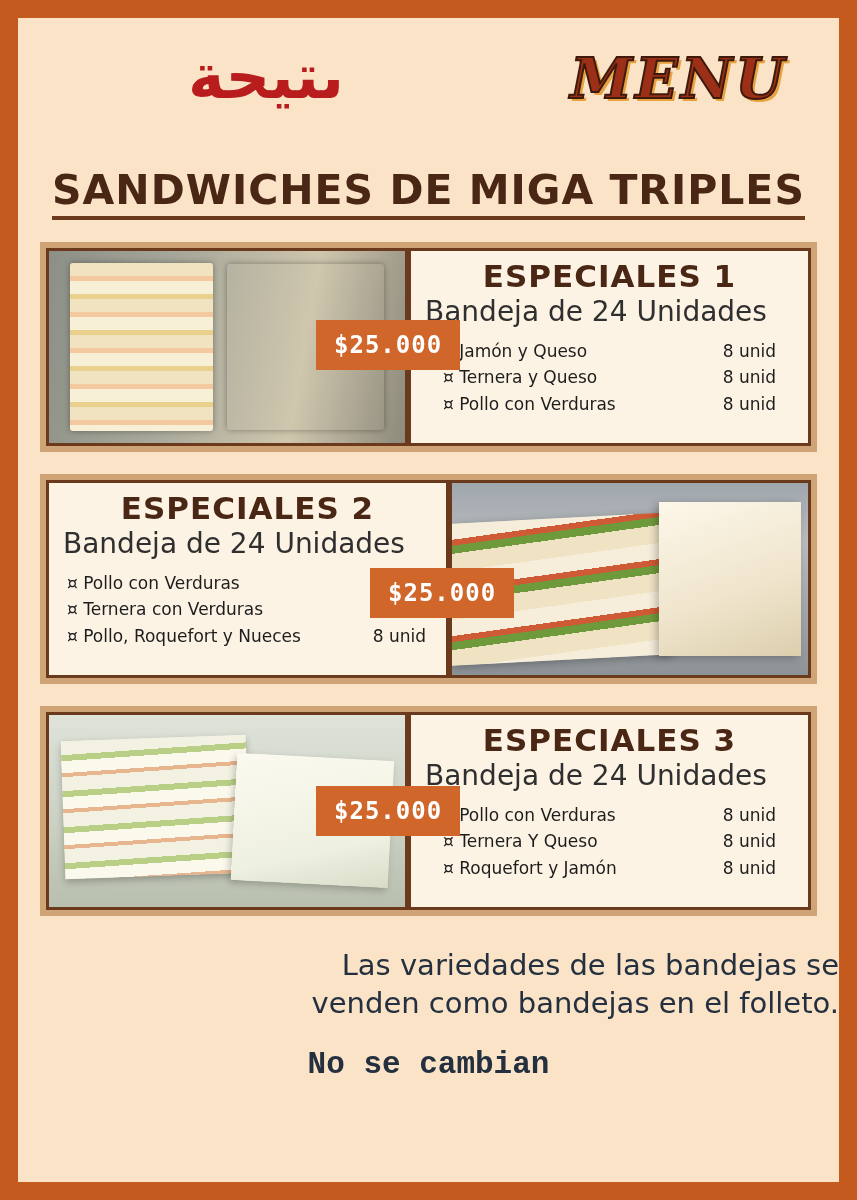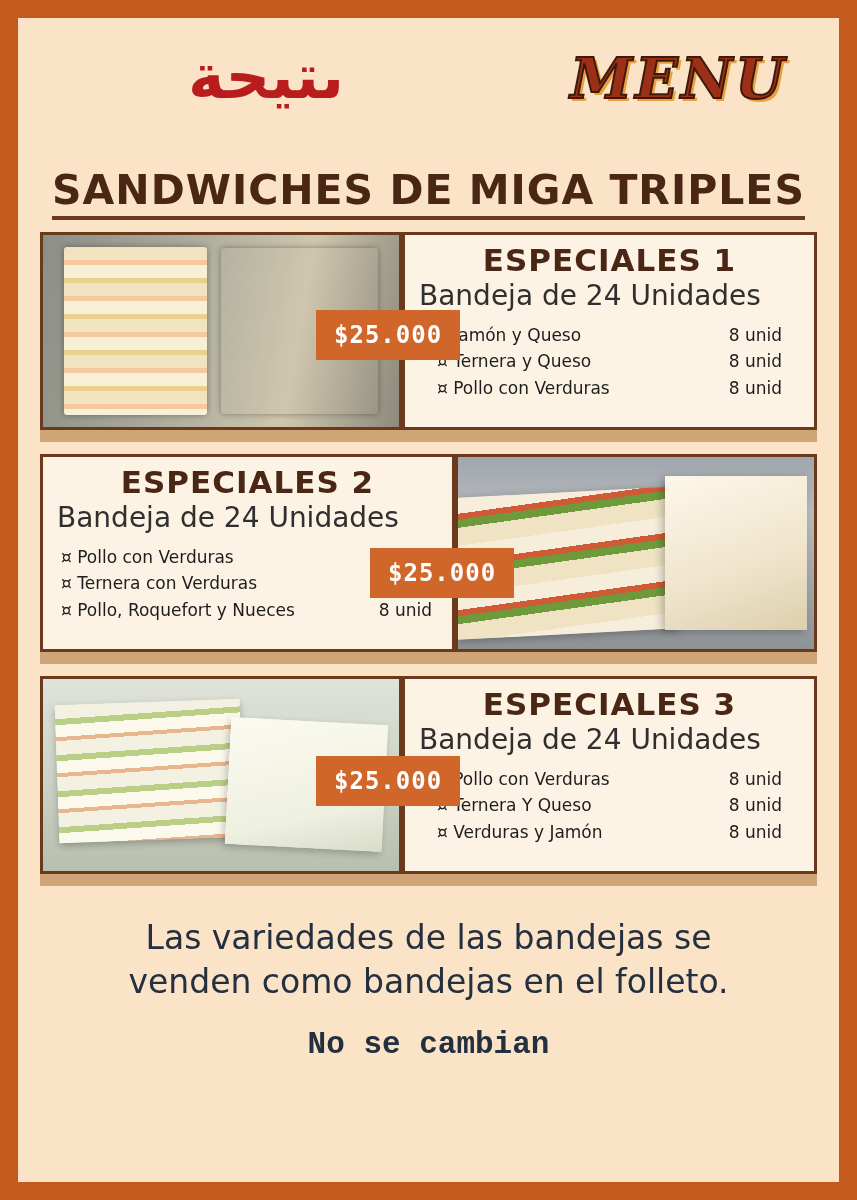--- a/index.html
+++ b/index.html
@@ -69,22 +69,23 @@
     letter-spacing: 1px;
     border-bottom: 4px solid #6b3a1c;
     padding-bottom: 2px;
     white-space: nowrap;
     font-family: "DejaVu Sans", sans-serif;
   }
 
   
   .card {
     position: relative;
-    margin: 12px 22px 0 22px;
+    margin: 22px 22px 0 22px;
     background: #cfa477;
+    padding: 6px;
     box-sizing: border-box;
     height: 210px;
     display: flex;
   }
   .photo {
     width: 362px;
     height: 198px;
     box-sizing: border-box;
     border: 3px solid #6b3a1c;
     background: #d9c7a8;
@@ -154,23 +155,24 @@
   .price.p2 { left: 330px; top: 94px; }
   .price.p3 { left: 276px; top: 80px; }
 
   
   .footer {
     margin-top: 30px;
     text-align: center;
     color: #24303f;
   }
   .footer-line {
-    font-size: 33px;
+    font-size: 29px;
     line-height: 1.32;
     font-family: "DejaVu Sans", sans-serif;
+    text-align: right;
   }
   .footer-strong {
     font-size: 31px;
     font-weight: bold;
     margin-top: 24px;
     font-family: Liberation Mono, monospace;
   }
 
   
   .sw-a {
@@ -323,21 +325,21 @@
       <div class="items">
         <div class="item-row">
           <span class="item-name">¤ Pollo con Verduras</span>
           <span class="item-qty">8 unid</span>
         </div>
         <div class="item-row">
           <span class="item-name">¤ Ternera Y Queso</span>
           <span class="item-qty">8 unid</span>
         </div>
         <div class="item-row">
-          <span class="item-name">¤ Verduras y Jamón</span>
+          <span class="item-name">¤ Roquefort y Jamón</span>
           <span class="item-qty">8 unid</span>
         </div>
       </div>
     </div>
     <div class="price p3">$25.000</div>
   </div>
 
   <div class="footer">
     <div class="footer-line">Las variedades de las bandejas se</div>
     <div class="footer-line">venden como bandejas en el folleto.</div>

